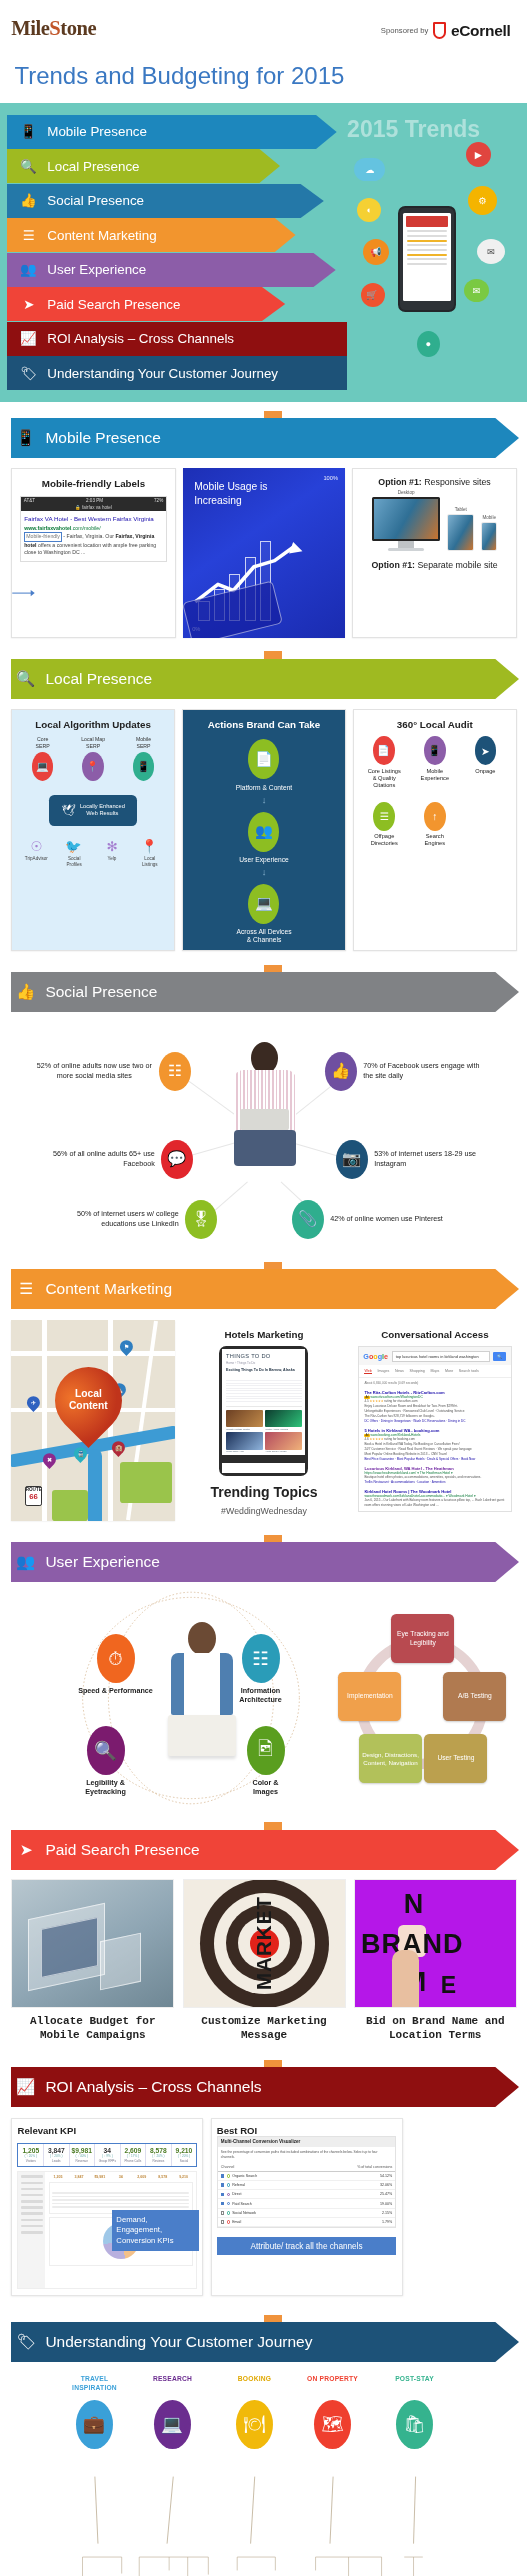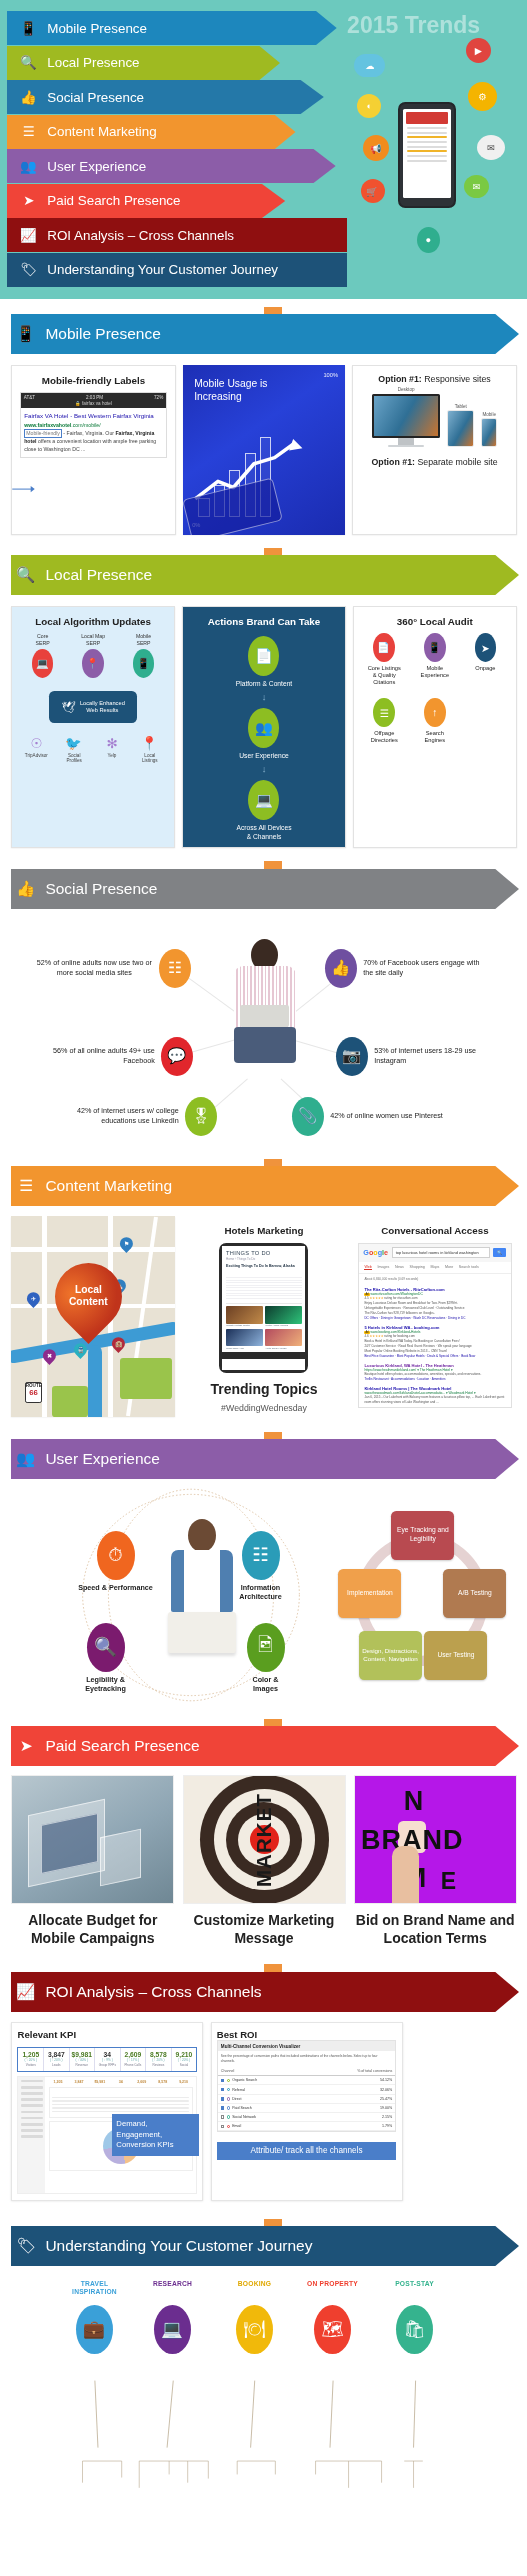--- a/index.html
+++ b/index.html
@@ -250,21 +250,21 @@
   .cbox {
     position: absolute; width: 63px; height: 49px; border-radius: 5.2px; color:#fff;
     display:flex; align-items:center; justify-content:center; text-align:center;
     font-size: 6.7px; line-height: 1.3; padding: 3.1px; box-shadow: 0 1px 2.1px rgba(0,0,0,.2);
   }
 
   
   .psrow { display: flex; gap: 8.2px; padding: 9.3px 11.3px; }
   .pscol { flex: 1; text-align: center; }
   .pscol .img { height: 129px; border: 0.5px solid #eee; position: relative; overflow: hidden; }
-  .pscol .cap { font-size: 14px; font-weight: bold; margin-top: 6.2px; line-height: 1.3; }
+  .pscol .cap { font-size: 11px; font-weight: bold; margin-top: 6.2px; line-height: 1.3; font-family: Liberation Mono, monospace; }
   .tech { background: linear-gradient(150deg,#b8c7cf,#8fa6b4 55%,#6f8794); }
   .tech .pane { position:absolute; background: rgba(255,255,255,.35); border:0.5px solid rgba(255,255,255,.6); }
   .target { background: #f2ece2; display:flex; align-items:center; justify-content:center; }
   .target .ring { position:absolute; border-radius:50%; }
   .brandimg { background: #b517e8; position: relative; }
   .brandimg .l { position:absolute; color:#111; font-weight:bold; font-family:"Liberation Sans",sans-serif; }
   .brandimg .box { position:absolute; background:#f6ded0; border-radius:5.2px; }
 
   
   .roirow { display:flex; gap: 7.2px; padding: 10.3px 11.3px; align-items: stretch; }
@@ -314,20 +314,29 @@
   .jstage .oval3 {
     width: 37px; height: 49px; border-radius: 50%; margin: 8.2px auto 0 auto;
     display:flex; align-items:center; justify-content:center; color:#fff; font-size: 17.5px;
   }
 </style>
 </head>
 <body>
 
 <div class="page">
 
+  <div class="brand-row">
+    <div class="logo"><span class="m">Mile</span><span class="s">S</span><span class="m">tone</span></div>
+    <div class="sponsor">
+      <span class="sponsor-text">Sponsored by</span>
+      <span class="shield"></span>
+      <span class="ecornell">eCornell</span>
+    </div>
+  </div>
+  <h1 class="main-title">Trends and Budgeting for 2015</h1>
 
   <div class="hero">
     <div class="hero-art">
       <div class="yr">2015 Trends</div>
       <div class="bub" style="left:128px;top:77px;width:29px;height:29px;background:#f4b400;">⚙</div>
       <div class="bub" style="left:14.4px;top:49px;width:31px;height:23px;background:#64c3e0;border-radius:12.4px;">☁</div>
       <div class="bub" style="left:126px;top:33px;width:25px;height:25px;background:#e0453f;">▶</div>
       <div class="bub" style="left:23px;top:130px;width:26px;height:26px;background:#f18c1e;">📢</div>
       <div class="bub" style="left:137px;top:130px;width:28px;height:25px;background:#f0f0f0;color:#555;">✉</div>
       <div class="bub" style="left:17.5px;top:89px;width:24px;height:24px;background:#f5d033;color:#fff;">◐</div>
@@ -634,29 +643,29 @@
 
     <div class="stat" style="left:36px;top:40px;width:155px;">
       <span class="tx" style="text-align:center">52% of online adults now use two or more social media sites</span>
       <span class="circ" style="background:#f2952e">☷</span>
     </div>
     <div class="stat" style="left:325px;top:40px;width:155px;">
       <span class="circ" style="background:#6f4fa0">👍</span>
       <span class="tx">70% of Facebook users engage with the site daily</span>
     </div>
     <div class="stat" style="left:49px;top:128px;width:144px;">
-      <span class="tx" style="text-align:right">56% of all online adults 49+ use Facebook</span>
+      <span class="tx" style="text-align:right">56% of all online adults 65+ use Facebook</span>
       <span class="circ" style="background:#e1262c">💬</span>
     </div>
     <div class="stat" style="left:336px;top:128px;width:155px;">
       <span class="circ" style="background:#1d5278">📷</span>
       <span class="tx">53% of internet users 18-29 use Instagram</span>
     </div>
     <div class="stat" style="left:62px;top:188px;width:155px;">
-      <span class="tx" style="text-align:right">42% of internet users w/ college educations use LinkedIn</span>
+      <span class="tx" style="text-align:right">50% of internet users w/ college educations use LinkedIn</span>
       <span class="circ" style="background:#8dbe22">🎖</span>
     </div>
     <div class="stat" style="left:292px;top:188px;width:155px;">
       <span class="circ" style="background:#2fae8e">📎</span>
       <span class="tx">42% of online women use Pinterest</span>
     </div>
   </div>
 
   <div class="arrow-wrap">
     <div class="arrow">

